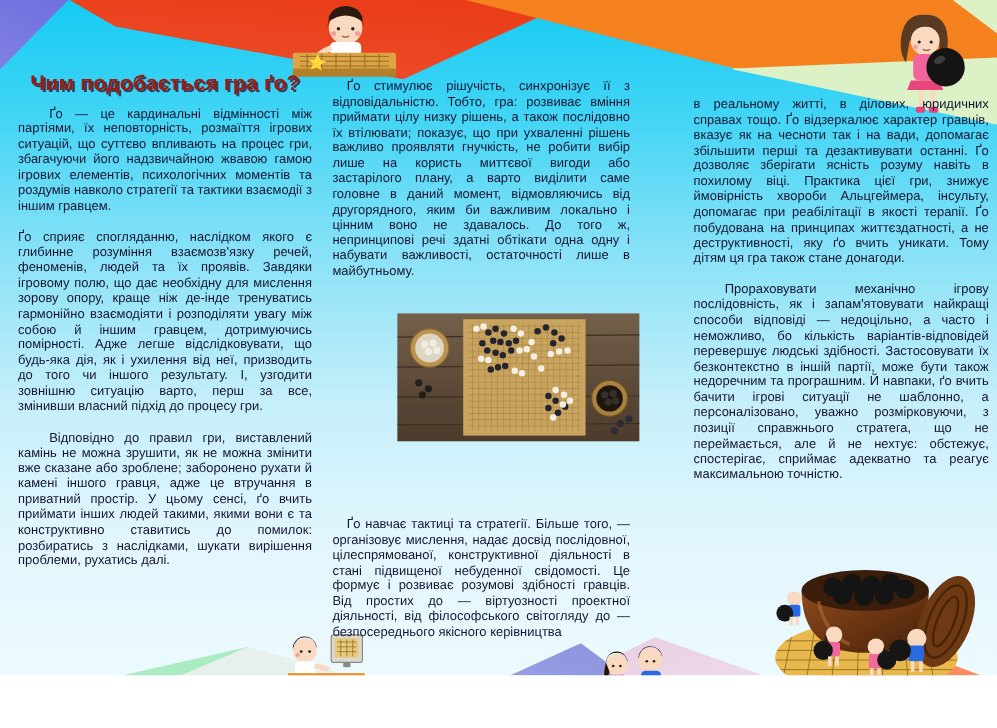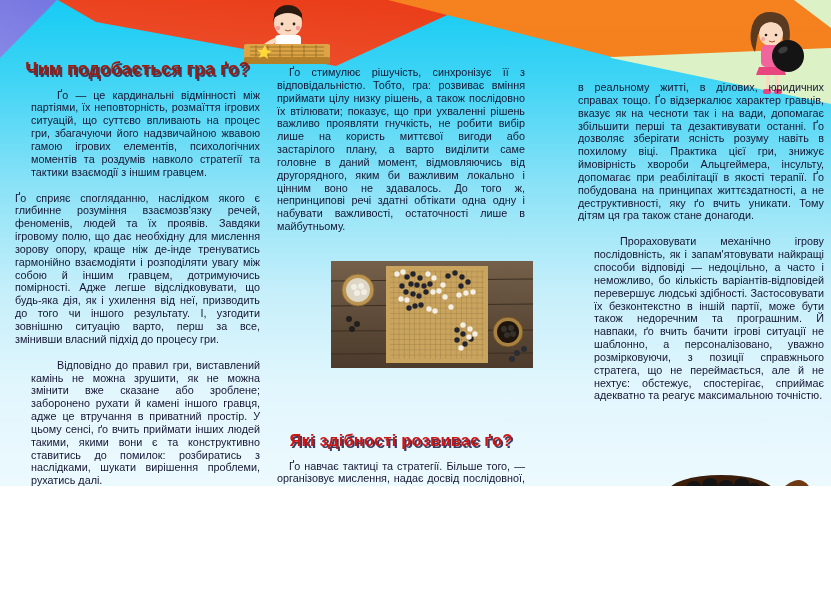--- a/index.html
+++ b/index.html
@@ -1,17 +1,17 @@
 <!DOCTYPE html>
 <html style="--title-left: #9c1c10; --subtitle-left: #3fb947; --title-middle: #cc1616; --title-right: #8e2b9b; --body-text: #151533;"><head>
 <meta charset="utf-8">
 <style>
   html,body{margin:0;padding:0;}
   .page{
-    position:relative;width:831px;height:486px;overflow:hidden;
+    position:relative;width:831px;height:563px;overflow:hidden;
     font-family:"Liberation Sans",sans-serif;
     background:linear-gradient(180deg,#16cbf3 0%,#3ed4f5 16%,#8ae2f7 38%,#c6effa 60%,#e2f6fd 80%,#ecfafe 100%);
   }
   .deco{position:absolute;inset:0;pointer-events:none;}
   .deco-blue-tl{background:linear-gradient(205deg,#3b3bd0 10%,#8f8fe8 55%,#dcdcf8 95%);
     clip-path:polygon(0 0,57px 0,0 58px);}
   .deco-red-top{background:linear-gradient(185deg,#ea3a16 5%,#f07a58 55%,#f7bfae 100%);
     clip-path:polygon(58px 0,480px 0,336px 66px,96px 22px);}
   .deco-green-tr{background:#ddf1c6;clip-path:polygon(598px 0,831px 0,831px 104px,611px 58px);}
   .deco-orange-top{background:linear-gradient(180deg,#f5821f,#ef7014);
@@ -24,21 +24,21 @@
     clip-path:polygon(546px 531px,388px 607px,760px 607px);}
   .deco-blue-b{background:linear-gradient(195deg,#2222b2 5%,#5d60cc 50%,#a7aee8 95%);
     clip-path:polygon(484px 536px,328px 607px,580px 607px);}
   .deco-red-b{background:linear-gradient(125deg,#d42a0e 10%,#f4482a 45%,#ff8a60 90%);
     clip-path:polygon(757px 540px,545px 607px,831px 607px,831px 568px);}
   .deco-red-b2{background:linear-gradient(160deg,#b81c0c,#e8442a);
     clip-path:polygon(671px 565px,586px 607px,754px 607px);}
 
   .col{position:absolute;color:var(--body-text,#151533);font-size:10.8px;line-height:1.19;}
   .col p{margin:0 0 13px 0;text-align:justify;}
-  .col p.indent{text-indent:26px;margin-left:16px;}
+  .col p.indent{text-indent:26px;}
   .col p.indent-sm{text-indent:12px;}
   .col-left{left:15px;top:58px;width:245px;}
   .col-mid{left:277px;top:66px;width:248px;}
   .col-right{left:578px;top:81px;width:246px;}
   h1,h2{margin:0;text-align:center;font-weight:bold;letter-spacing:0.2px;
     text-shadow:1.8px 1.8px 0 #3c3c5e;}
   .t-main{font-size:17.5px;line-height:1.35;color:var(--title-left,#9c1c10);margin-bottom:7px;}
   .t-green{font-size:16.5px;color:var(--subtitle-left,#3fb947);margin:4px 0 10px 0;}
   .t-red{font-size:16.5px;color:var(--title-middle,#cc1616);margin:0 0 9px 0;}
   .t-purple{font-size:16.5px;color:var(--title-right,#8e2b9b);margin:10px 0 12px 0;}
@@ -338,21 +338,20 @@
   <div class="col col-left">
     <h1 class="t-main">Чим подобається гра ґо?</h1>
     <p class="indent">Ґо — це кардинальні відмінності між партіями, їх неповторність, розмаїття ігрових ситуацій, що суттєво впливають на процес гри, збагачуючи його надзвичайною жвавою гамою ігрових елементів, психологічних моментів та роздумів навколо стратегії та тактики взаємодії з іншим гравцем.</p>
     <p>Ґо сприяє спогляданню, наслідком якого є глибинне розуміння взаємозв'язку речей, феноменів, людей та їх проявів. Завдяки ігровому полю, що дає необхідну для мислення зорову опору, краще ніж де-інде тренуватись гармонійно взаємодіяти і розподіляти увагу між собою й іншим гравцем, дотримуючись помірності. Адже легше відслідковувати, що будь-яка дія, як і ухилення від неї, призводить до того чи іншого результату. І, узгодити зовнішню ситуацію варто, перш за все, змінивши власний підхід до процесу гри.</p>
     <p class="indent">Відповідно до правил гри, виставлений камінь не можна зрушити, як не можна змінити вже сказане або зроблене; заборонено рухати й камені іншого гравця, адже це втручання в приватний простір. У цьому сенсі, ґо вчить приймати інших людей такими, якими вони є та конструктивно ставитись до помилок: розбиратись з наслідками, шукати вирішення проблеми, рухатись далі.</p>
   </div>
 
   <div class="col col-mid">
     <p class="indent-sm">Ґо стимулює рішучість, синхронізує її з відповідальністю. Тобто, гра: розвиває вміння приймати цілу низку рішень, а також послідовно їх втілювати; показує, що при ухваленні рішень важливо проявляти гнучкість, не робити вибір лише на користь миттєвої вигоди або застарілого плану, а варто виділити саме головне в даний момент, відмовляючись від другорядного, яким би важливим локально і цінним воно не здавалось. До того ж,  непринципові речі здатні обтікати одна одну і набувати важливості, остаточності лише в майбутньому.</p>
     <div style="height:185px"></div>
-    <h2 class="t-red">Які здібності розвиває  ґо?</h2>
     <p class="indent-sm">Ґо навчає тактиці та стратегії. Більше того, — організовує мислення, надає досвід послідовної, цілеспрямованої, конструктивної діяльності в стані  підвищеної небуденної свідомості. Це формує і розвиває  розумові здібності гравців. Від простих до — віртуозності проектної діяльності, від філософського світогляду до —  безпосереднього  якісного керівництва</p>
   </div>
 
   <div class="col col-right">
     <p>в реальному  житті, в ділових, юридичних справах тощо. Ґо відзеркалює  характер гравців, вказує як на чесноти так і на вади, допомагає збільшити перші та дезактивувати останні. Ґо дозволяє зберігати  ясність розуму навіть в похилому віці. Практика цієї гри,  знижує  ймовірність  хвороби Альцгеймера, інсульту,  допомагає при реабілітації  в якості терапії. Ґо побудована на принципах життєздатності, а не деструктивності, яку ґо вчить уникати. Тому дітям ця гра також стане донагоди.</p>
     <p class="indent">Прораховувати механічно ігрову послідовність, як і запам'ятовувати найкращі способи відповіді — недоцільно, а часто і неможливо, бо кількість варіантів-відповідей перевершує людські здібності. Застосовувати їх безконтекстно в іншій партії, може бути також недоречним та програшним. Й навпаки, ґо вчить бачити ігрові ситуації не шаблонно, а персоналізовано, уважно розмірковуючи, з позиції справжнього стратега, що не переймається, але й не нехтує: обстежує, спостерігає, сприймає адекватно та реагує максимальною точністю.</p>
   </div>
 
 </div>
 

